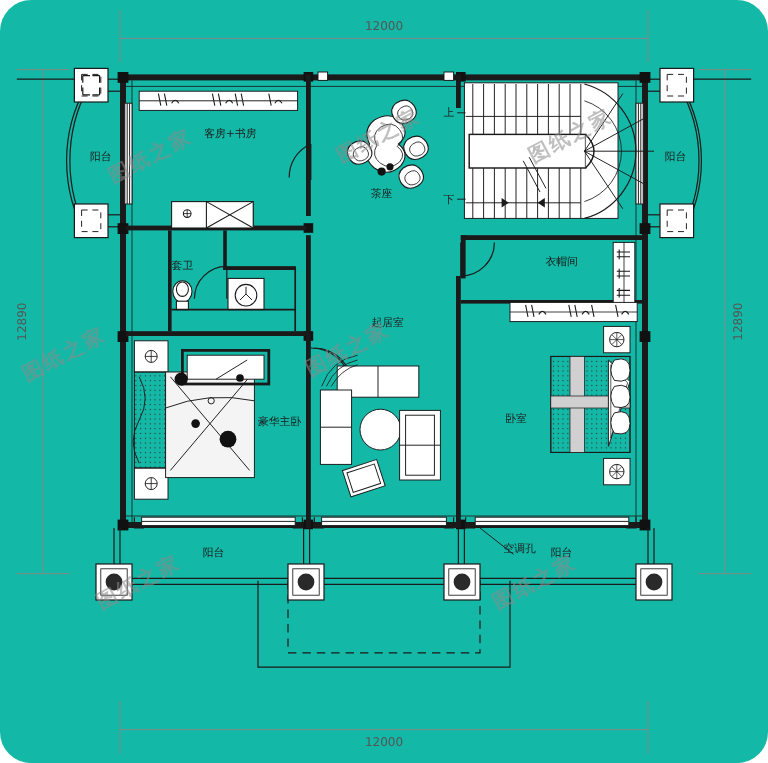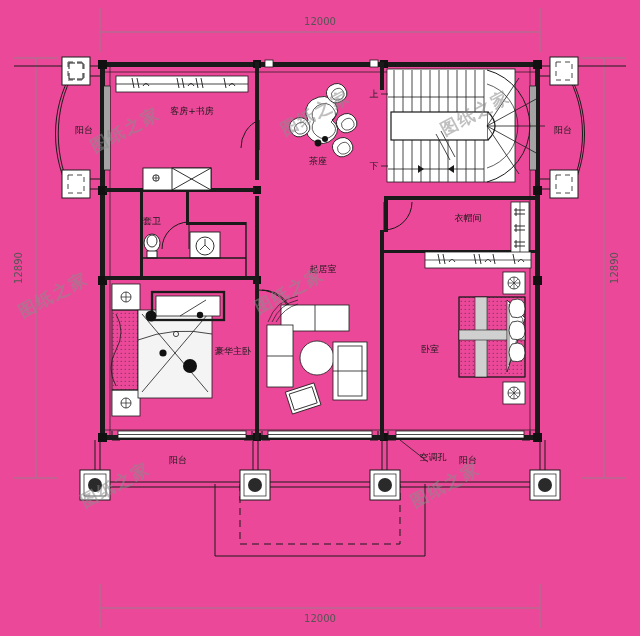--- a/index.html
+++ b/index.html
@@ -1,18 +1,18 @@
 <!DOCTYPE html>
 <html><head>
 <meta charset="utf-8">
 <style>
   html,body{margin:0;padding:0;background:#ffffff;}
   body{width:640px;height:636px;overflow:hidden;
        font-family:"Liberation Sans","DejaVu Sans",sans-serif;}
-  #stage{position:relative;width:640px;height:636px;background:#ec4899;}
+  #stage{position:relative;width:640px;height:636px;background:#14b8a6;border-radius:26px;}
   svg{display:block;}
   .wm{font-family:"DejaVu Sans",sans-serif;font-size:17px;fill:#8c8c8c;
       opacity:.55;font-weight:700;letter-spacing:2px;}
   .lbl{font-family:"DejaVu Sans",sans-serif;fill:#1a1a1a;font-size:9px;}
   .dim{font-family:"DejaVu Sans",sans-serif;fill:#555;font-size:10px;}
 </style>
 </head>
 <body>
 
 <div id="stage">

